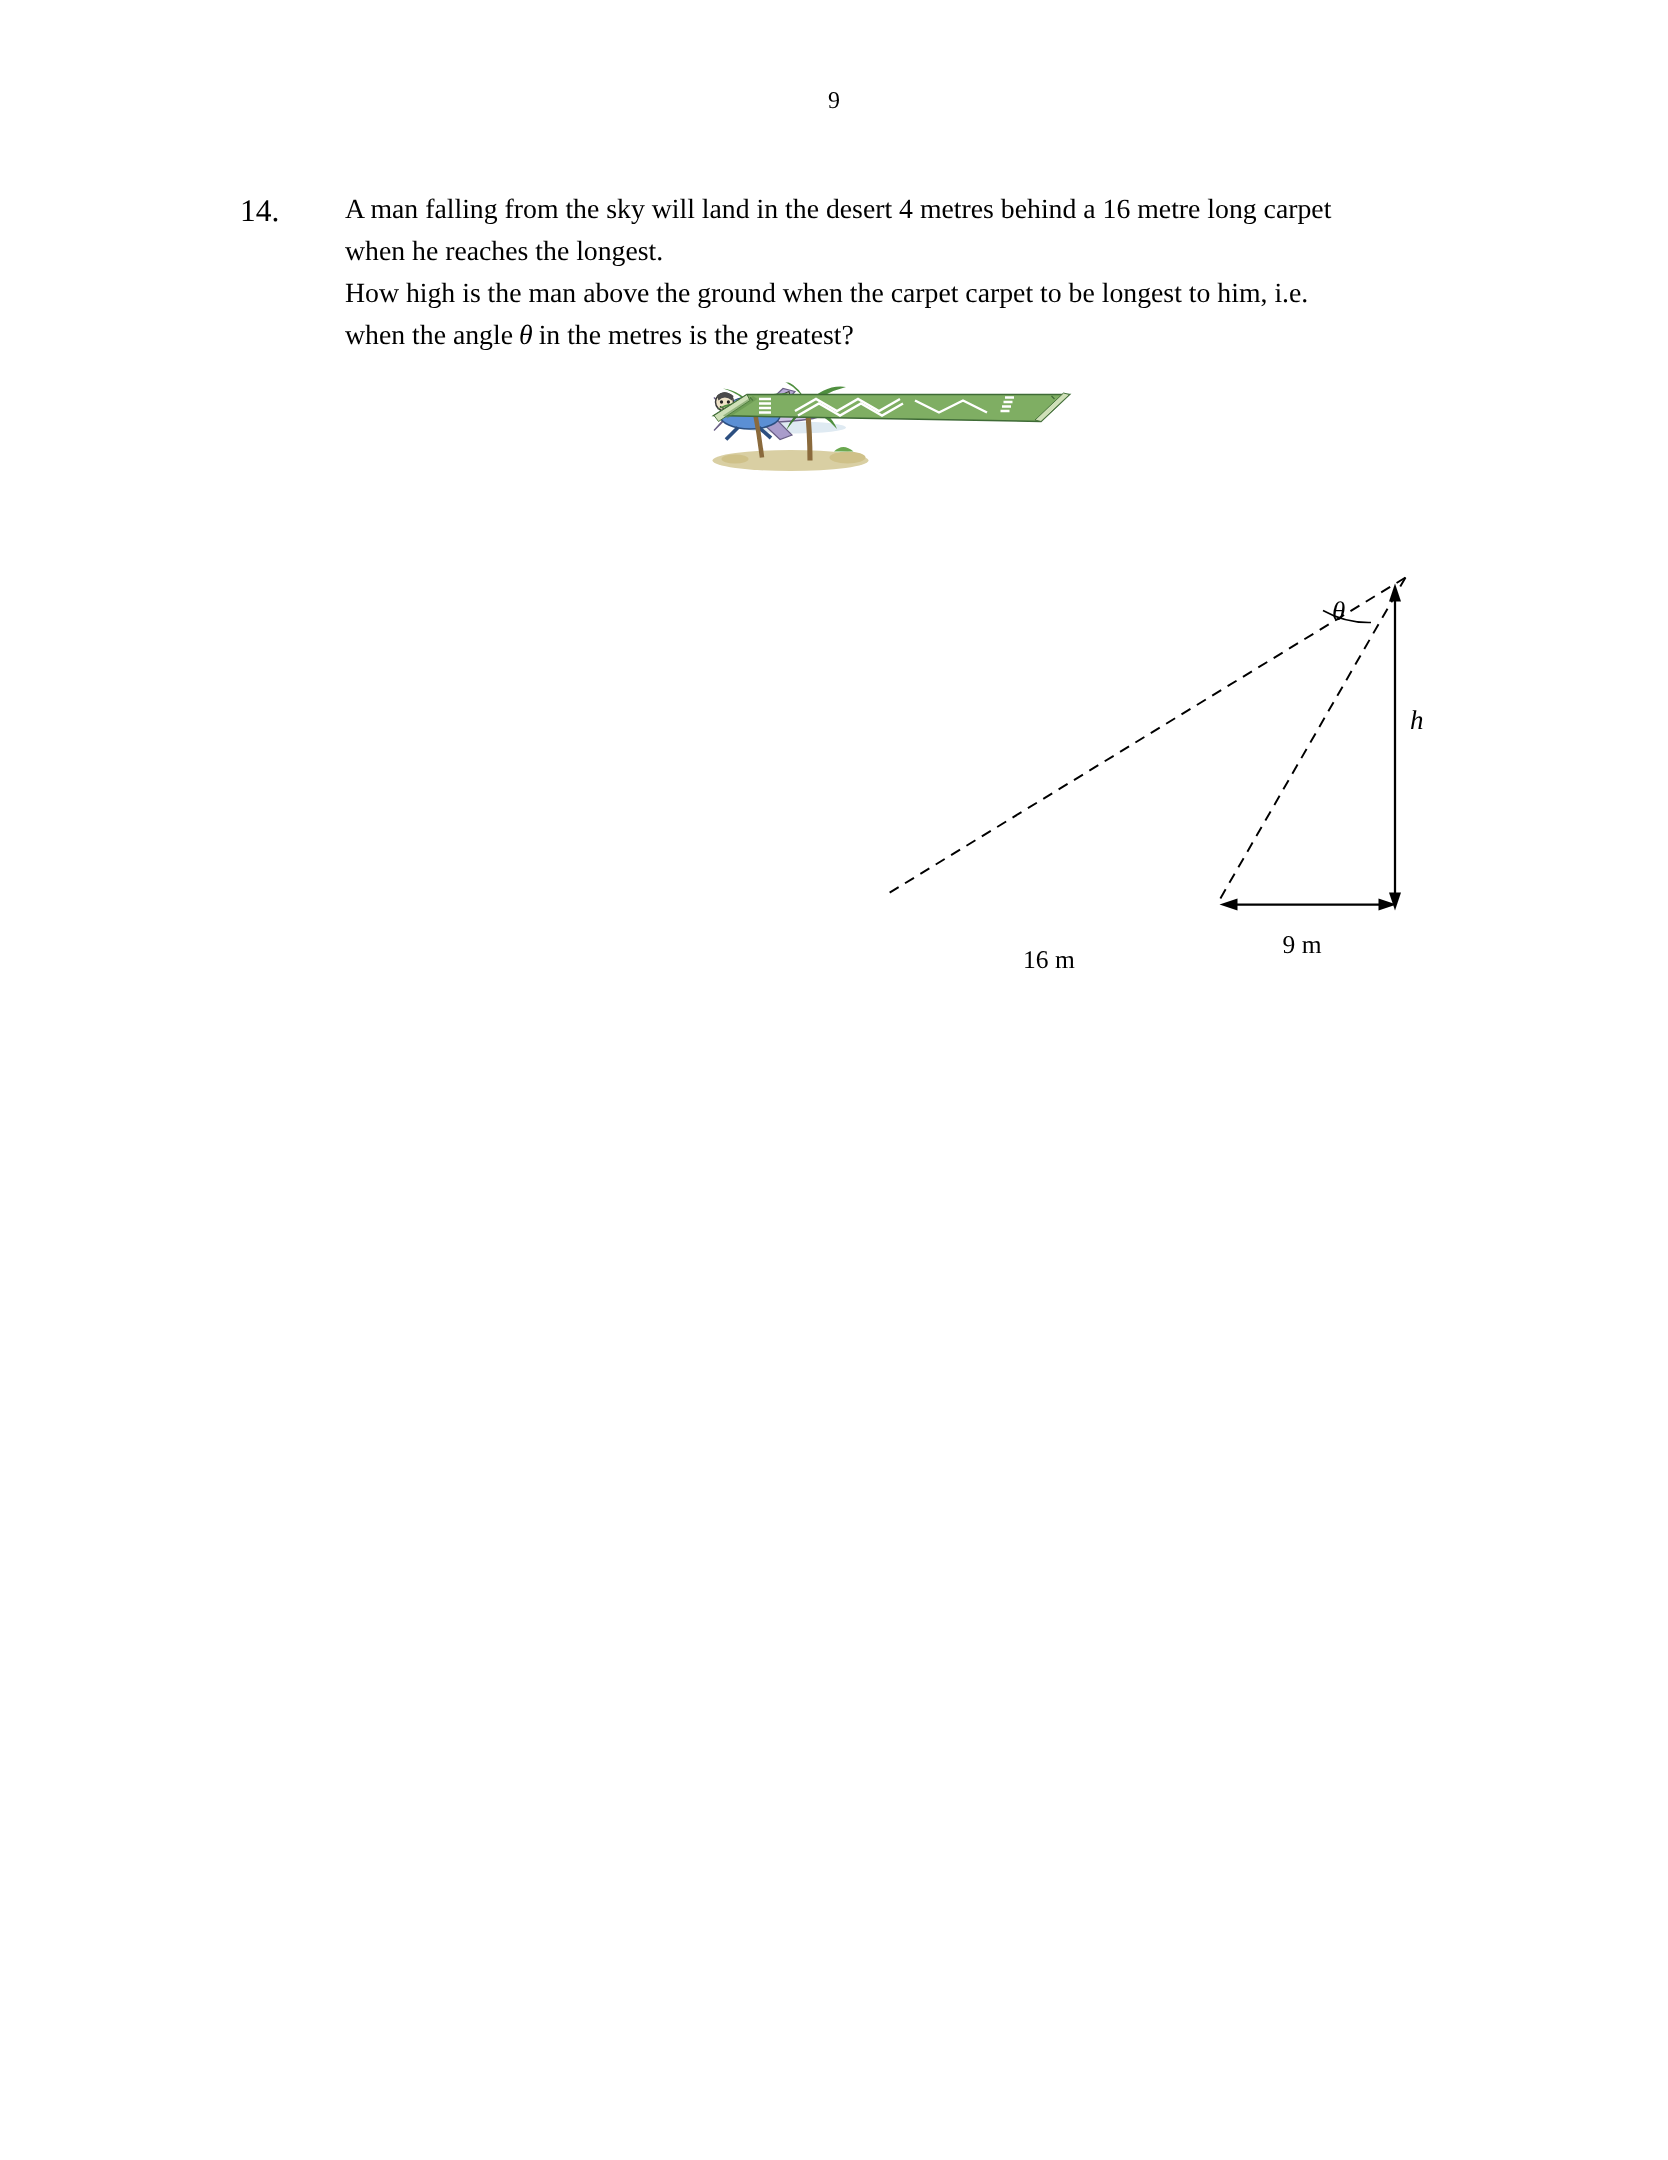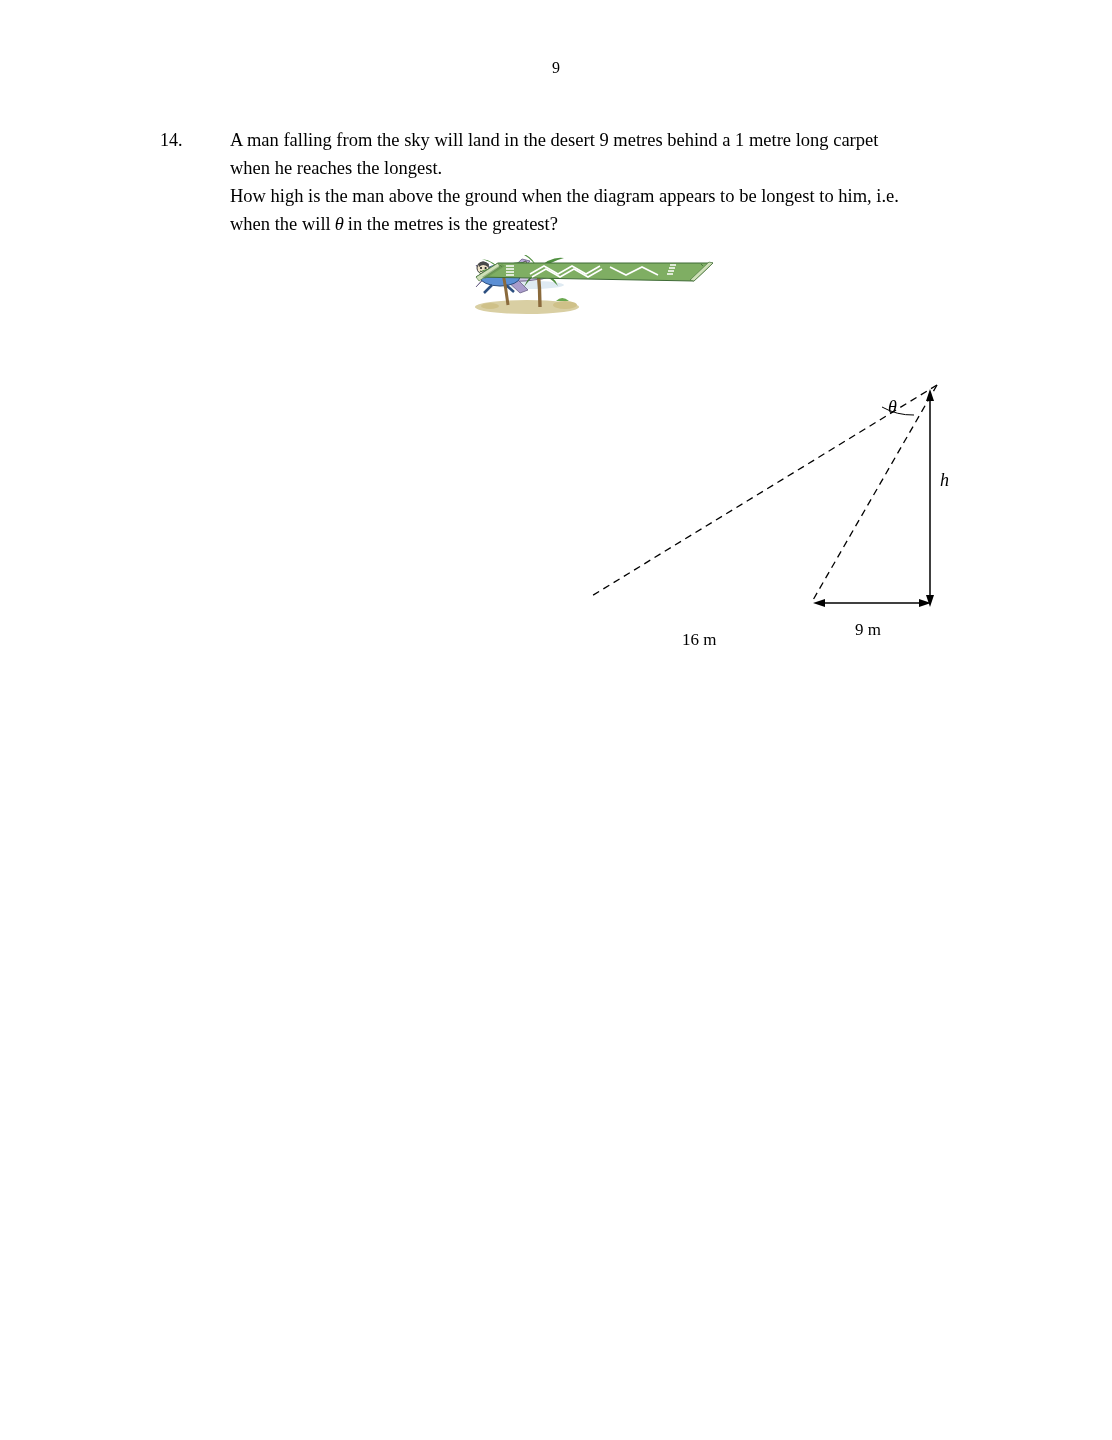--- a/index.html
+++ b/index.html
@@ -30,21 +30,21 @@
   .question {
     position: absolute;
     top: 126px;
     left: 160px;
     width: 800px;
   }
   .q-number {
     position: absolute;
     left: 0;
     top: 0;
-    font-size: 18px;
+    font-size: 21px;
     line-height: 28px;
   }
   .q-body {
     position: absolute;
     left: 70px;
     top: 0;
     width: 725px;
     font-size: 18.5px;
     line-height: 28px;
     text-align: left;
@@ -119,24 +119,24 @@
 </head>
 <body>
 
 <div class="page">
 
   <div class="page-number">9</div>
 
   <div class="question">
     <div class="q-number">14.</div>
     <div class="q-body">
-      <p>A man falling from the sky will land in the desert 9 metres behind a 1 metre long carpet</p>
+      <p>A man falling from the sky will land in the desert 4 metres behind a 16 metre long carpet</p>
       <p>when he reaches the longest.</p>
-      <p>How high is the man above the ground when the diagram appears to be longest to him, i.e.</p>
-      <p><span>when the will</span><span class="theta-inline">θ</span><span>in the metres is the greatest?</span></p>
+      <p>How high is the man above the ground when the carpet carpet to be longest to him, i.e.</p>
+      <p><span>when the angle</span><span class="theta-inline">θ</span><span>in the metres is the greatest?</span></p>
     </div>
   </div>
 
   <div class="diagram">
 
     <svg width="560" height="400" viewBox="0 0 560 400">
 
       <line x1="467" y1="130" x2="120" y2="342" stroke="#000000" stroke-width="1.3" stroke-dasharray="7,5"></line>
 
       <line x1="467" y1="130" x2="343" y2="345" stroke="#000000" stroke-width="1.3" stroke-dasharray="7,5"></line>

